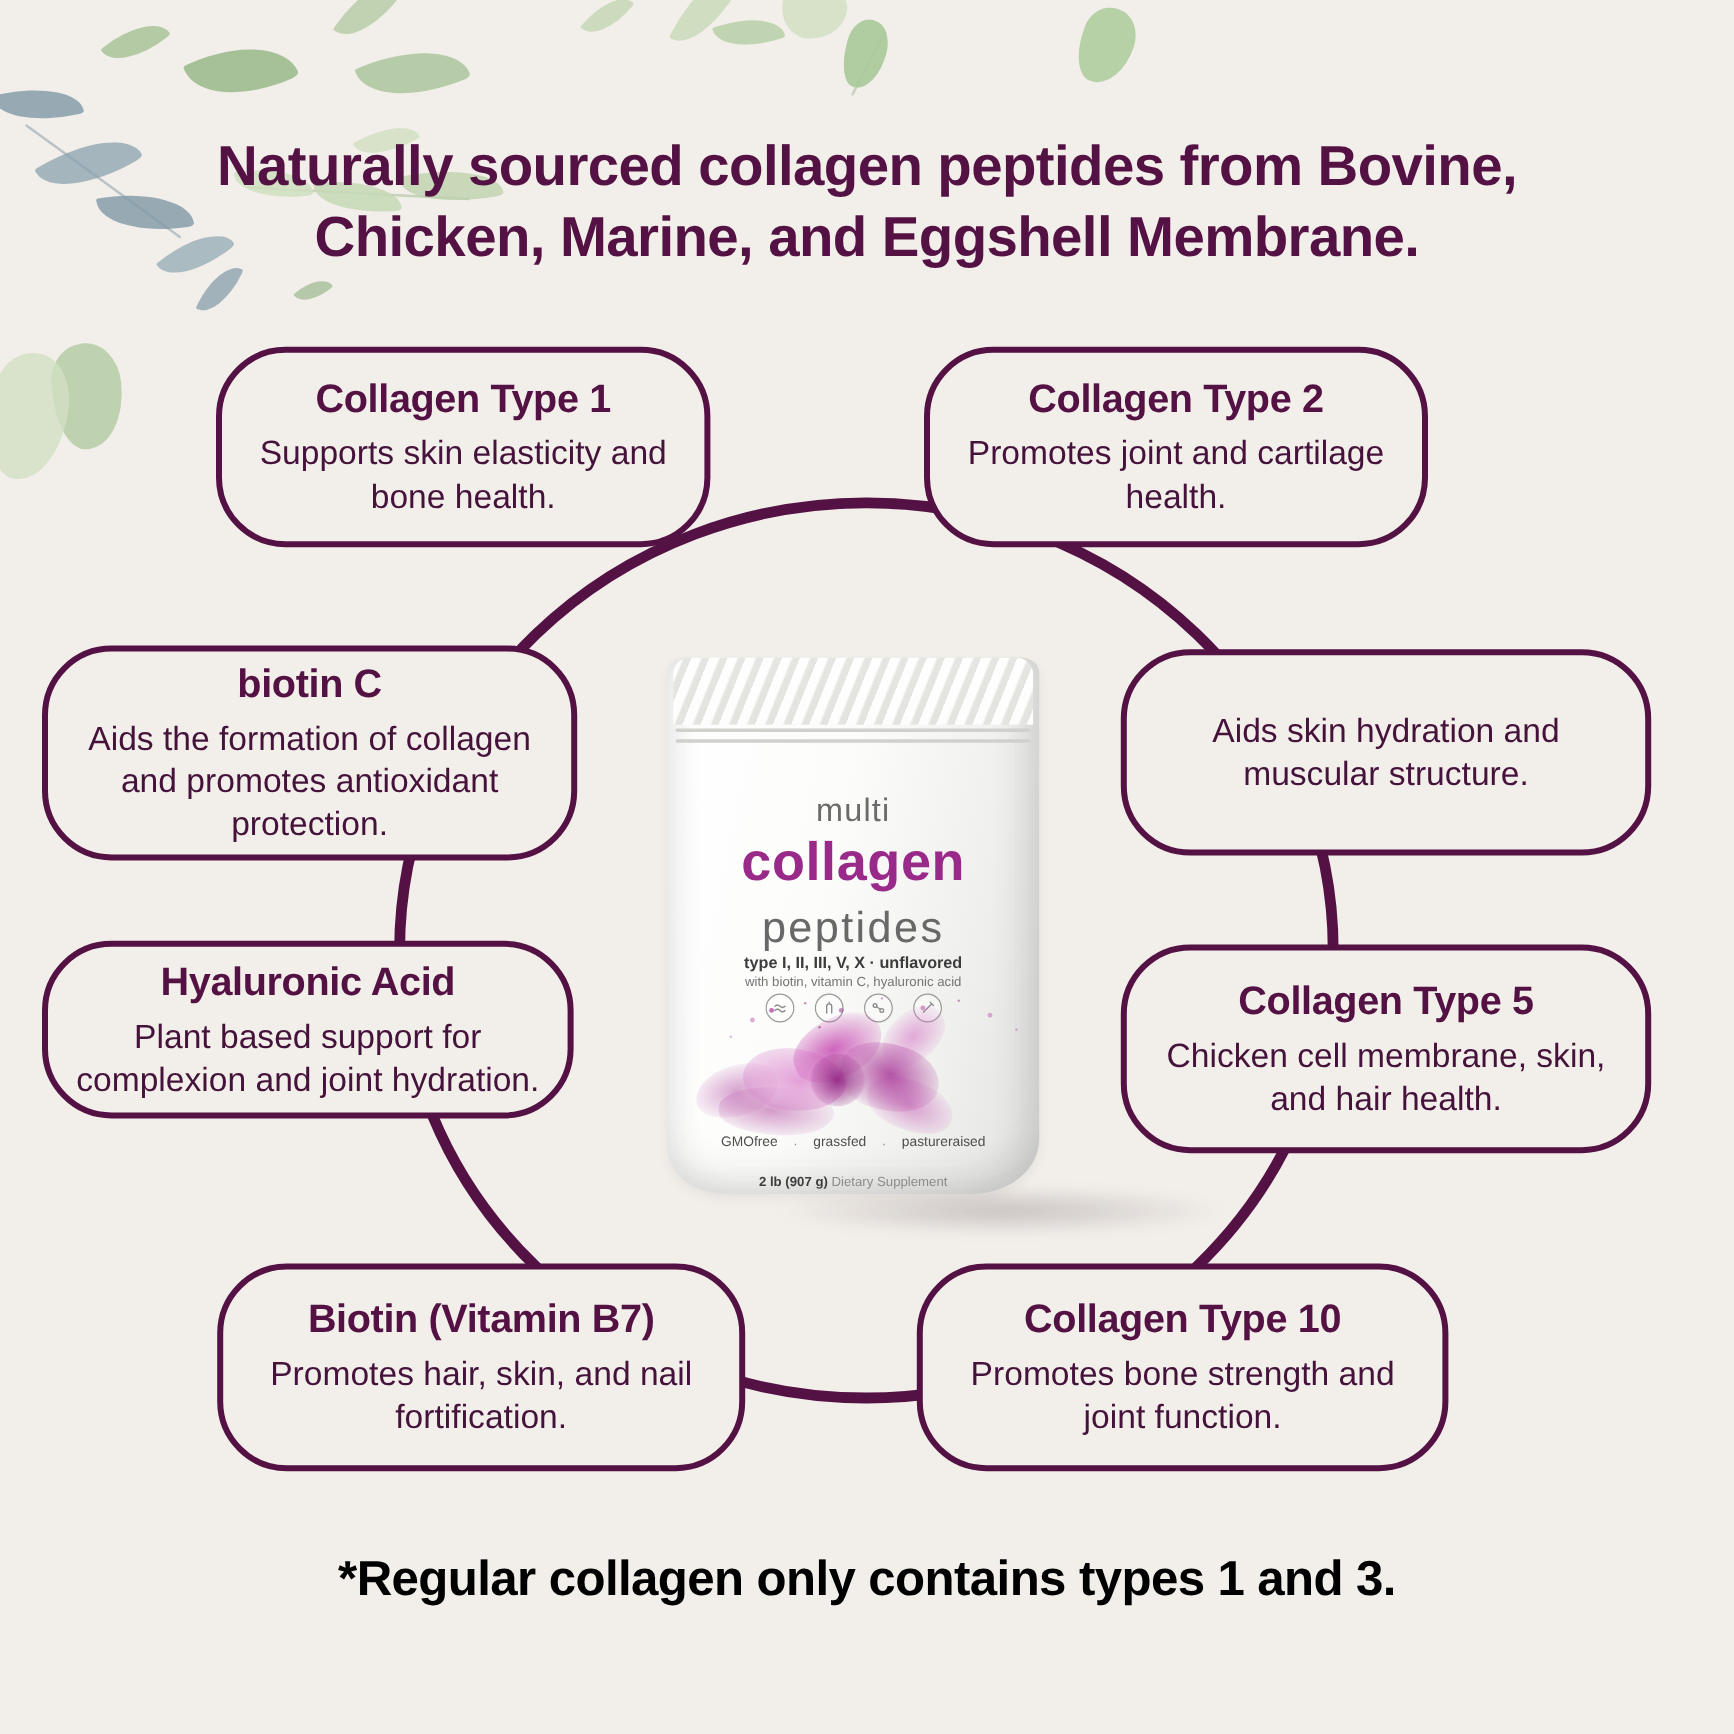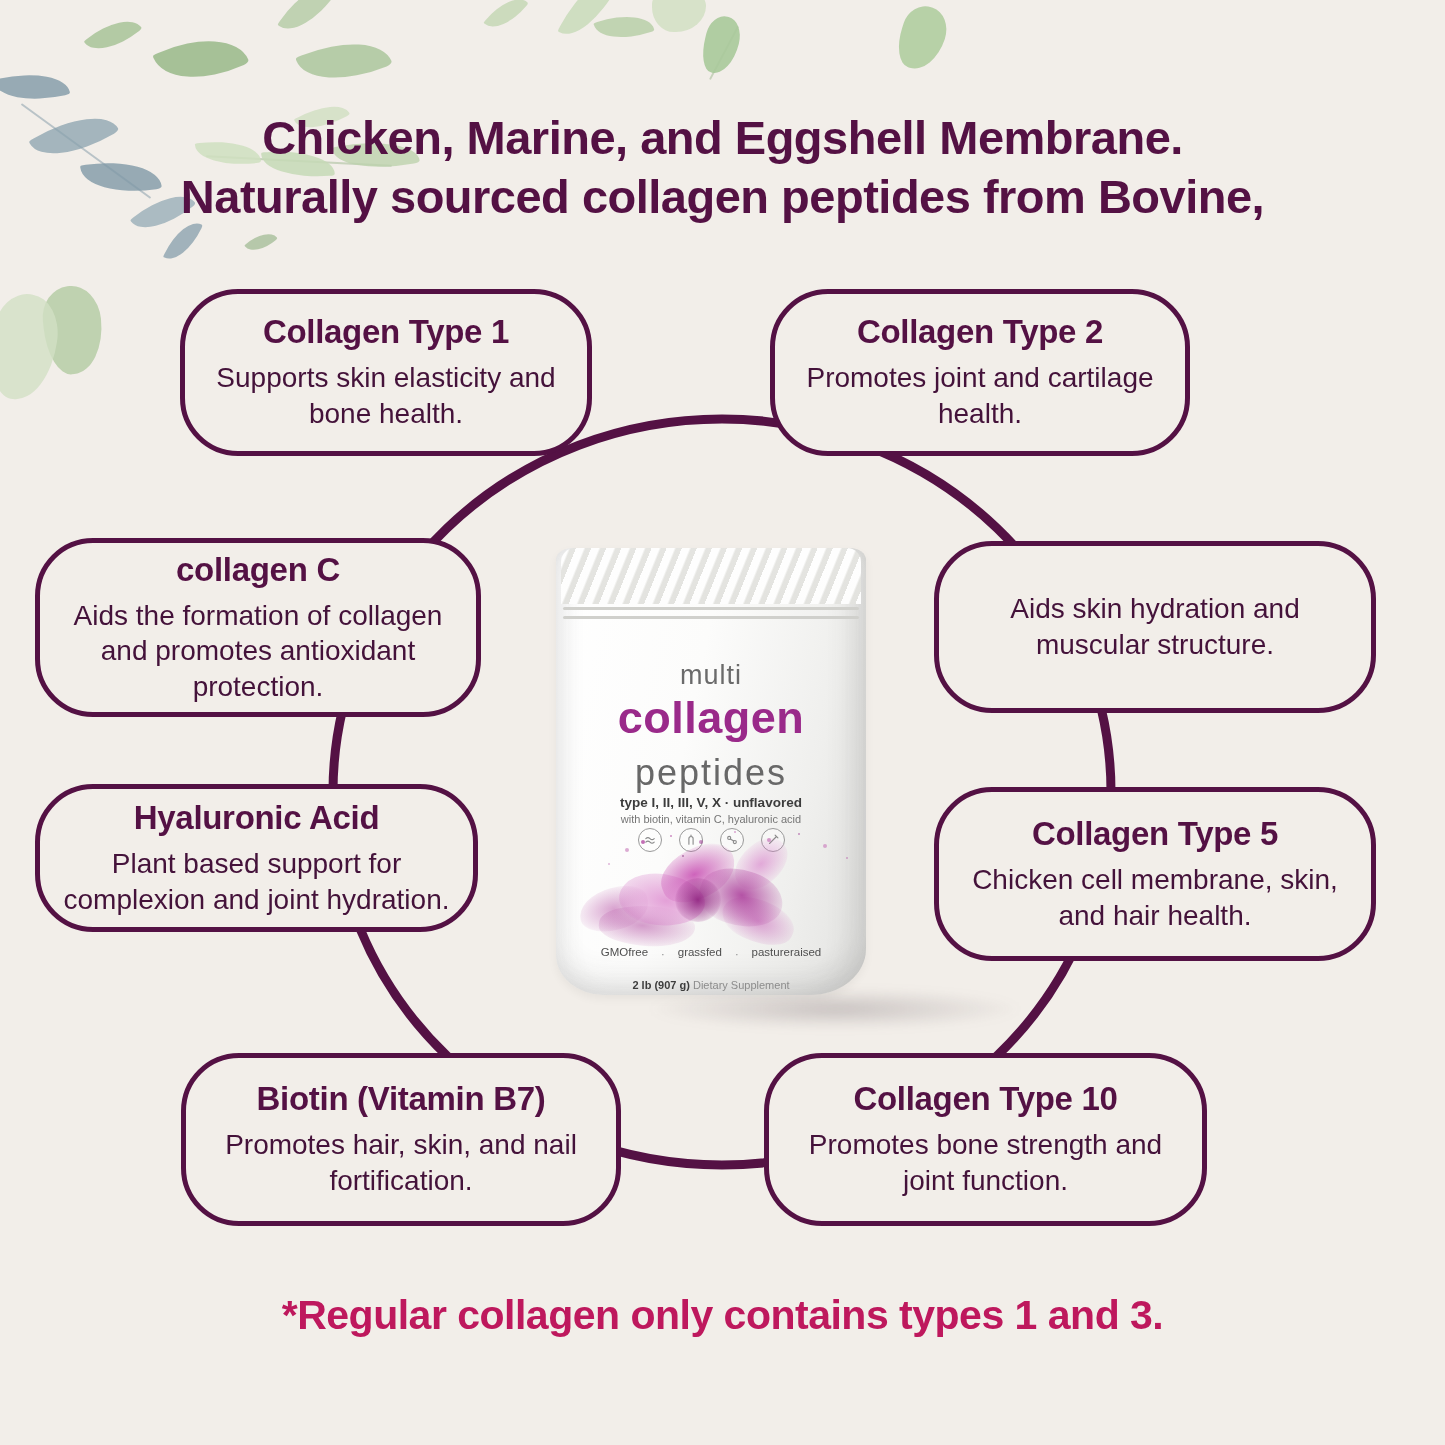--- a/index.html
+++ b/index.html
@@ -113,21 +113,21 @@
   .badges{position:absolute;top:398px;left:0;width:100%;display:flex;justify-content:center;
           align-items:center;gap:13px;}
   .badge{display:inline-flex;flex-direction:row;align-items:center;
          font-size:11.5px;line-height:12px;font-weight:500;color:#4f4f4f;}
   .bsep{font-size:11px;color:#8a8a8a;transform:translateY(2px);}
   .weight{top:431px;font-size:11px;color:#8c8c8c;}
   .weight b{color:#3d3d3d;font-weight:700;}
 
   
   .footnote{position:absolute;top:1292px;left:0;width:100%;text-align:center;z-index:2;
-            font-size:41px;font-weight:800;letter-spacing:-0.5px;color:#be185d;}
+            font-size:41px;font-weight:800;letter-spacing:-0.5px;color:#000000;}
 </style>
 </head>
 <body>
 
 <div class="canvas">
 
   <div class="decor">
     <i class="stem s1"></i>
     <i class="stem s2"></i>
     <i class="stem s3"></i>
@@ -149,38 +149,38 @@
     <i class="tear l16"></i>
     <i class="leaf l17"></i>
     <i class="leaf l18"></i>
     <i class="tear l19"></i>
     <i class="tear l20"></i>
     <i class="tear l21"></i>
     <i class="leaf l22"></i>
   </div>
 
   <header class="title">
+    <div>Naturally sourced collagen peptides from Bovine,</div>
     <div>Chicken, Marine, and Eggshell Membrane.</div>
-    <div>Naturally sourced collagen peptides from Bovine,</div>
   </header>
 
   <svg class="ring" width="1445" height="1445" viewBox="0 0 1445 1445">
     <ellipse cx="722" cy="792" rx="389" ry="373" fill="none" stroke="#541144" stroke-width="9"></ellipse>
   </svg>
 
   <section class="box b1">
     <h3>Collagen Type 1</h3>
     <p>Supports skin elasticity and bone health.</p>
   </section>
   <section class="box b2">
     <h3>Collagen Type 2</h3>
     <p>Promotes joint and cartilage health.</p>
   </section>
   <section class="box b3">
-    <h3>collagen C</h3>
+    <h3>biotin C</h3>
     <p>Aids the formation of collagen and promotes antioxidant protection.</p>
   </section>
   <section class="box b4">
     <p>Aids skin hydration and muscular structure.</p>
   </section>
   <section class="box b5">
     <h3>Hyaluronic Acid</h3>
     <p>Plant based support for complexion and joint hydration.</p>
   </section>
   <section class="box b6">

